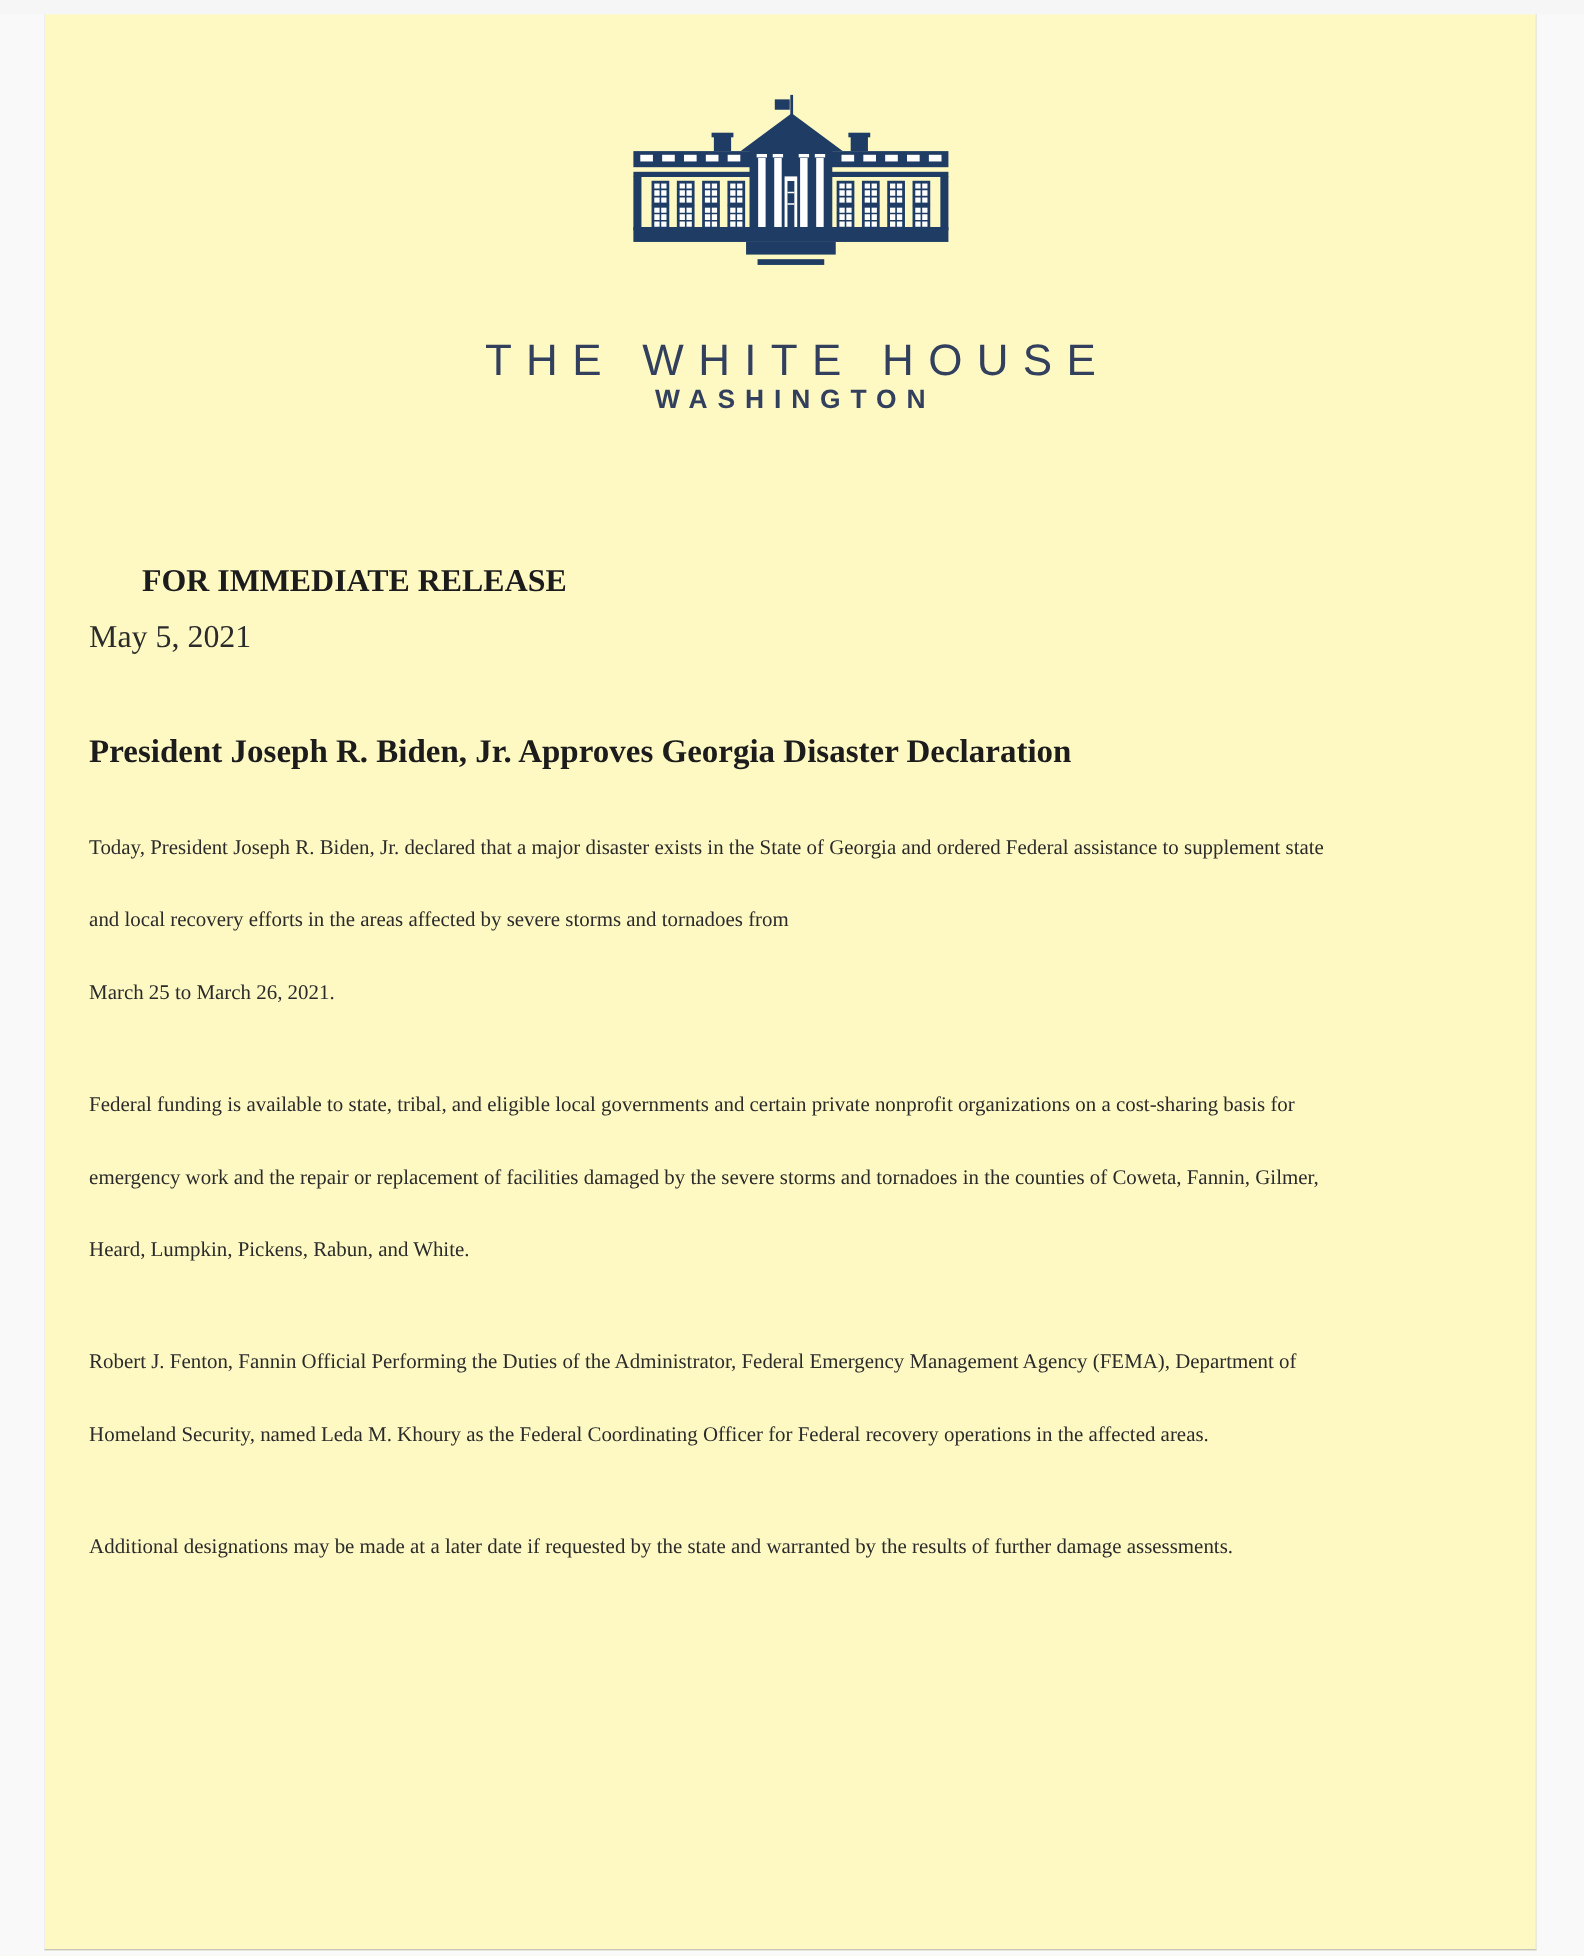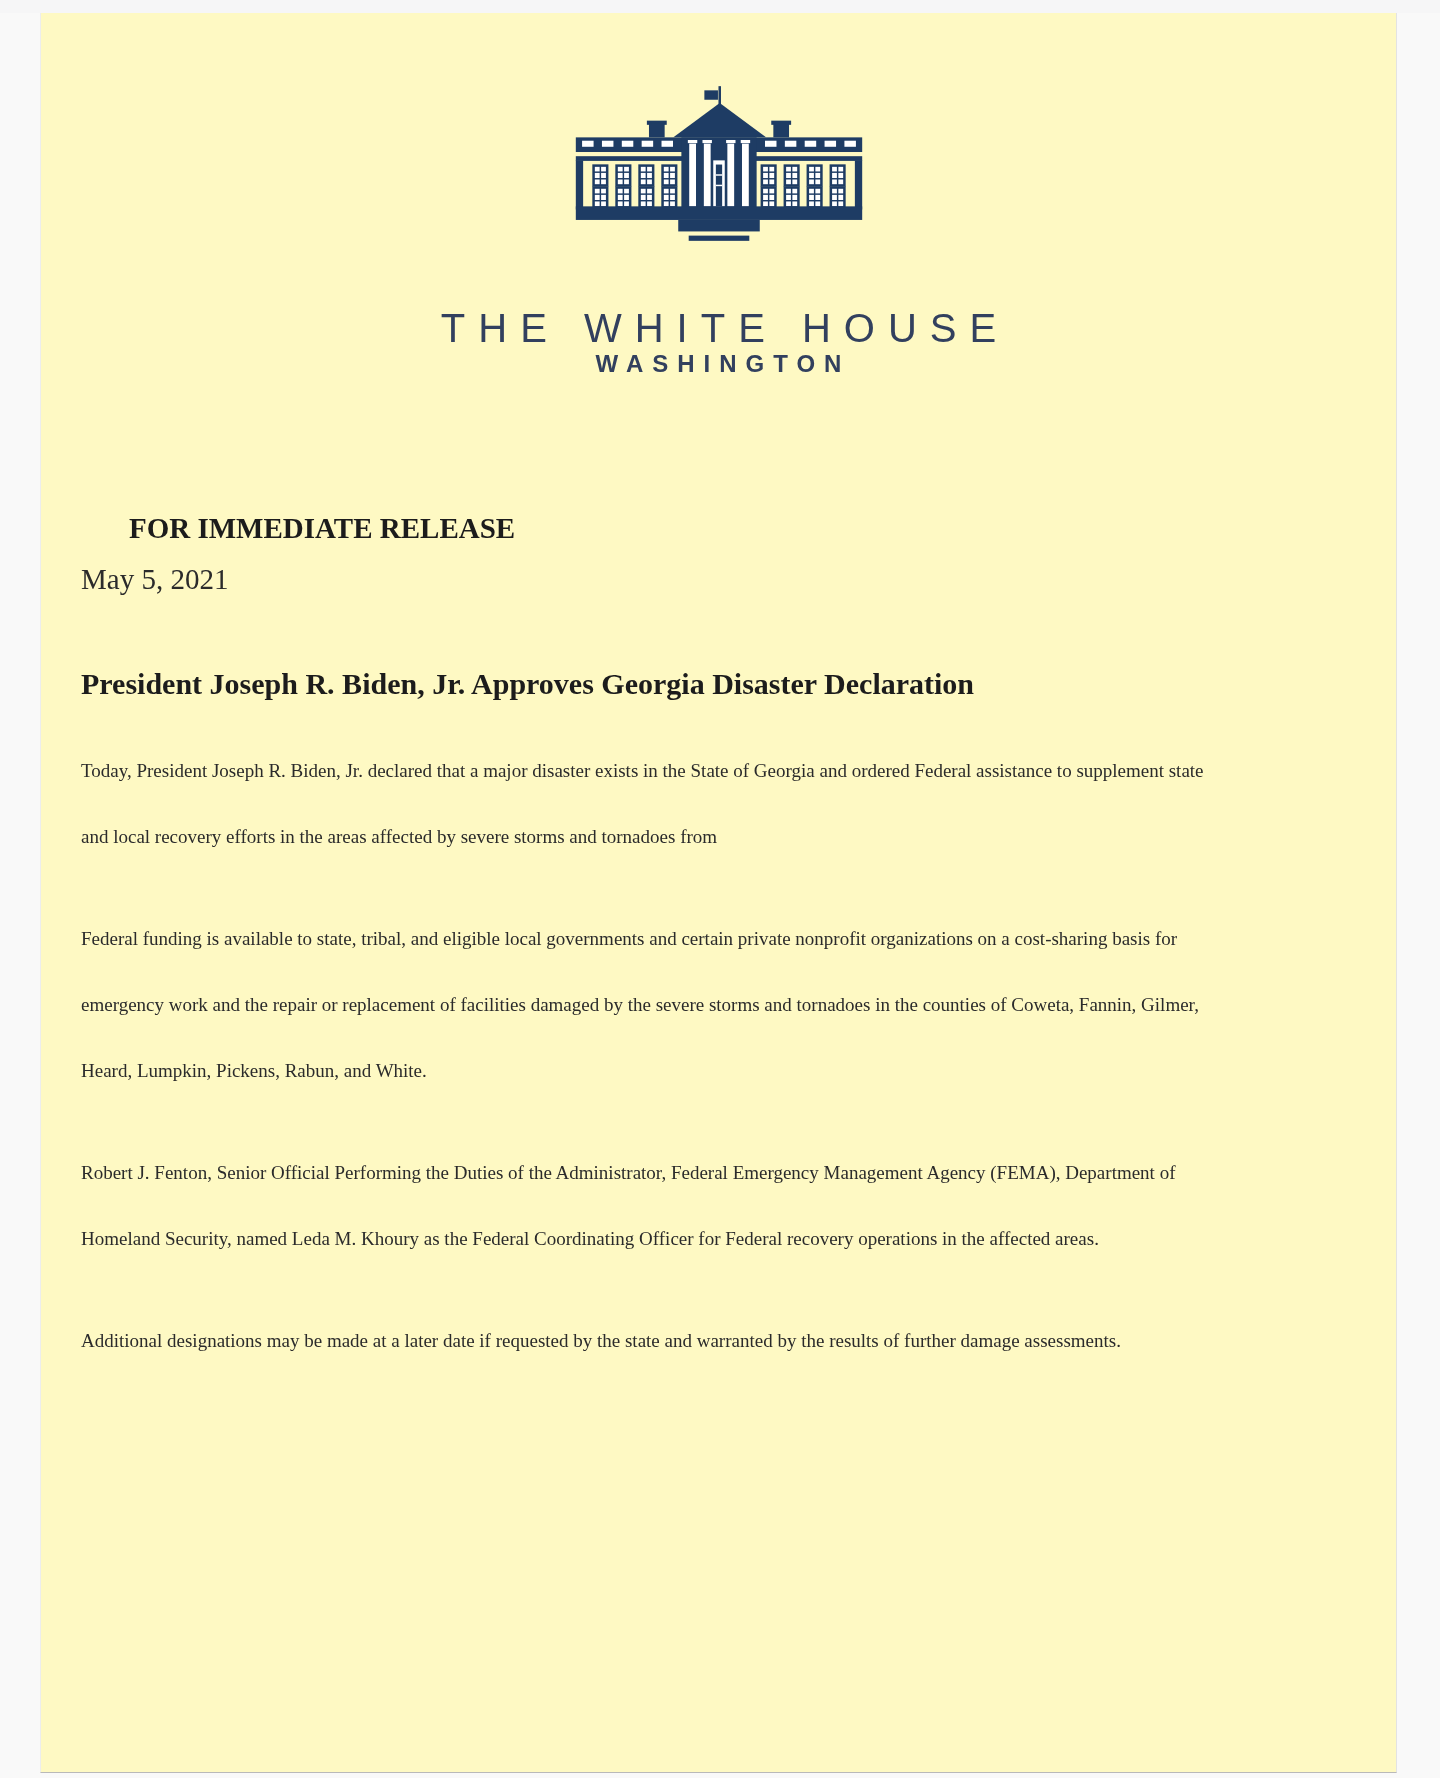--- a/index.html
+++ b/index.html
@@ -160,23 +160,23 @@
 
   <div class="content">
     <div class="release">
       <div class="release-label">FOR IMMEDIATE RELEASE</div>
       <div class="release-date">May 5, 2021</div>
     </div>
 
     <div class="doc-title">President Joseph R. Biden, Jr. Approves Georgia Disaster Declaration</div>
 
     <p class="body-para first"><span>Today, President Joseph R. Biden, Jr. declared that a major disaster exists in the State of Georgia and ordered Federal assistance to supplement state and local recovery efforts in the areas affected by severe storms and tornadoes from</span><br>
-      </p>
+      <span>March 25 to March 26, 2021.</span></p>
 
     <p class="body-para">Federal funding is available to state, tribal, and eligible local governments and certain private nonprofit organizations on a cost-sharing basis for emergency work and the repair or replacement of facilities damaged by the severe storms and tornadoes in the counties of Coweta, Fannin, Gilmer, Heard, Lumpkin, Pickens, Rabun, and White.</p>
 
 
-    <p class="body-para">Robert J. Fenton, Senior Official Performing the Duties of the Administrator, Federal Emergency Management Agency (FEMA), Department of Homeland Security, named Leda M. Khoury as the Federal Coordinating Officer for Federal recovery operations in the affected areas.</p>
+    <p class="body-para">Robert J. Fenton, Fannin Official Performing the Duties of the Administrator, Federal Emergency Management Agency (FEMA), Department of Homeland Security, named Leda M. Khoury as the Federal Coordinating Officer for Federal recovery operations in the affected areas.</p>
 
     <p class="body-para">Additional designations may be made at a later date if requested by the state and warranted by the results of further damage assessments.</p>
   </div>
 
 </div>
 
 </body></html>

